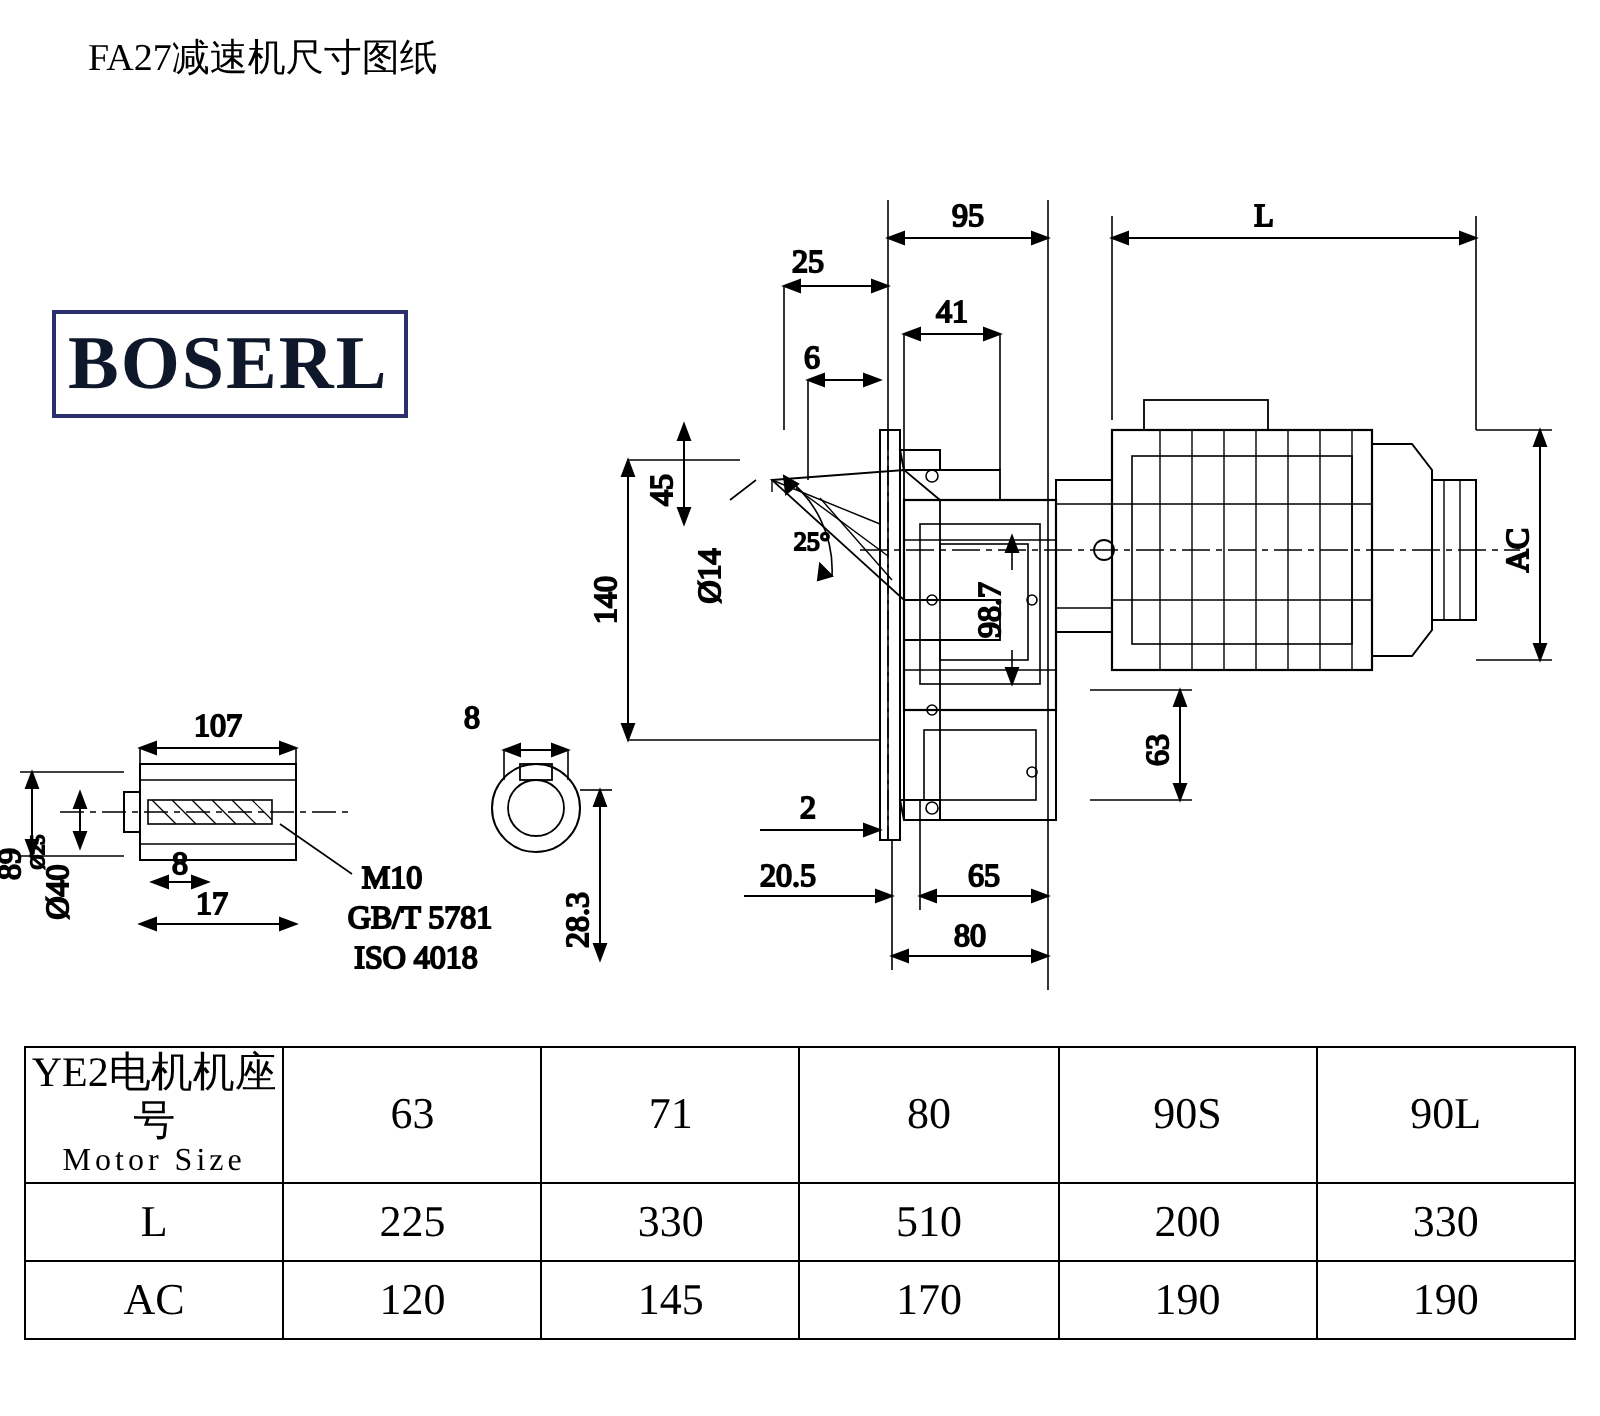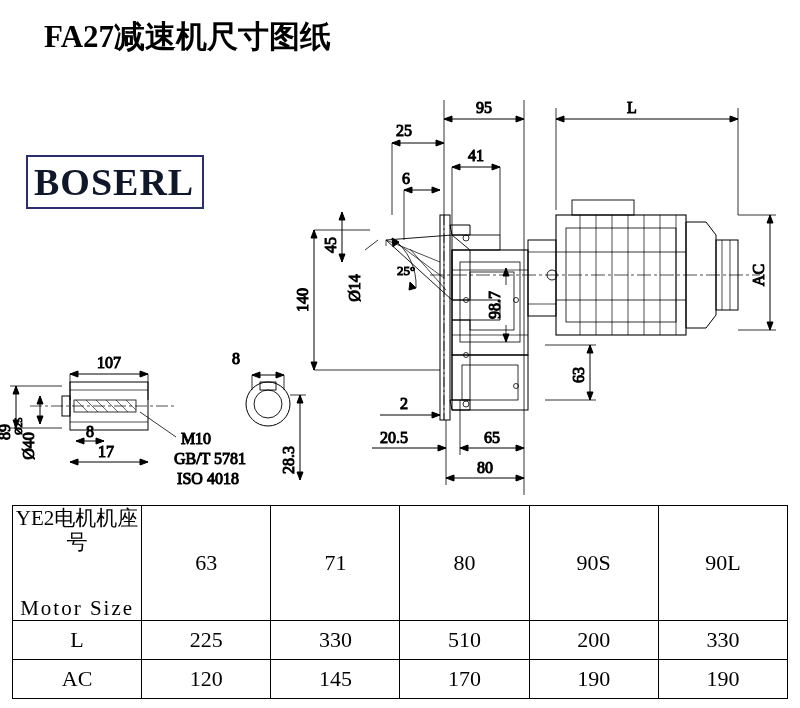--- a/index.html
+++ b/index.html
@@ -18,22 +18,22 @@
   #page {
     position: relative;
     width: 800px;
     height: 708px;
   }
   .title {
     position: absolute;
     left: 44px;
     top: 16px;
     font-family: "Liberation Serif", serif;
-    font-weight: bold;
-    font-size: 31px;
+    font-weight: normal;
+    font-size: 19px;
     letter-spacing: 0px;
     white-space: nowrap;
   }
   .logo-box {
     position: absolute;
     left: 26px;
     top: 155px;
     width: 178px;
     height: 54px;
     border: 2px solid #2b2f6e;
@@ -52,21 +52,21 @@
   }
   svg.drawing {
     position: absolute;
     left: 0;
     top: 0;
   }
   
   .spec-table {
     position: absolute;
     left: 12px;
-    top: 505px;
+    top: 523px;
     width: 776px;
     border-collapse: collapse;
     table-layout: fixed;
   }
   .spec-table td {
     border: 1px solid #000;
     text-align: center;
     font-family: "Liberation Serif", serif;
     font-size: 22px;
     height: 38px;
@@ -78,23 +78,22 @@
     height: 66px;
   }
   .spec-table td.head-cell .cn {
     display: block;
     font-family: "Liberation Serif", serif;
     font-size: 21px;
   }
   .spec-table td.head-cell .en {
     display: block;
     font-family: "Liberation Serif", serif;
-    font-size: 21px;
+    font-size: 16px;
     letter-spacing: 2px;
-    margin-top: 42px;
   }
   .label {
     font-family: "Liberation Serif", serif;
     font-size: 16px;
     fill: #000;
   }
   .label-sm {
     font-family: "Liberation Serif", serif;
     font-size: 13px;
     fill: #000;

